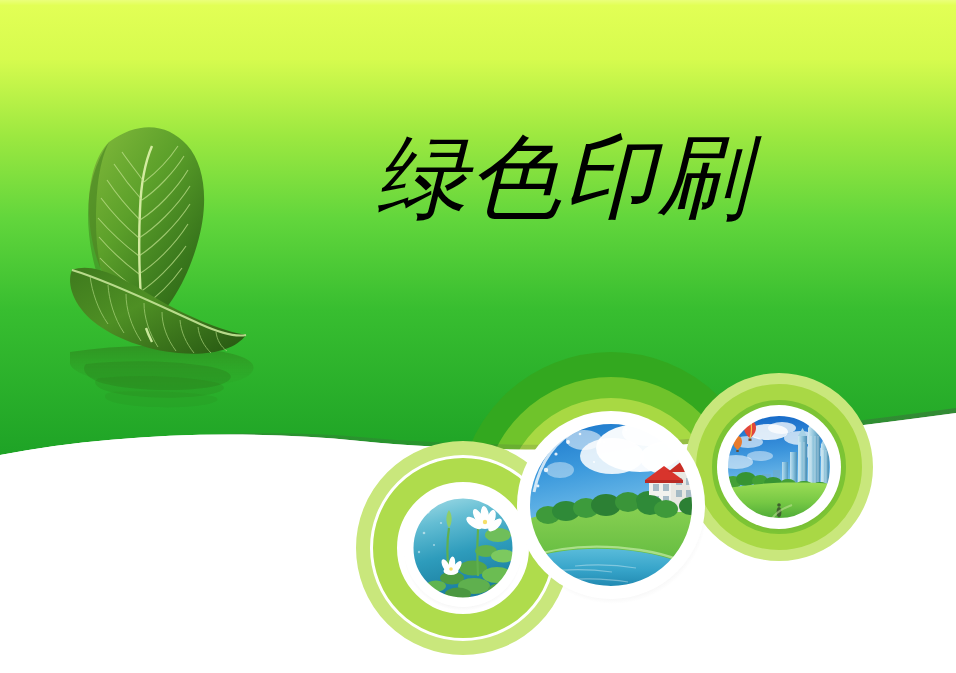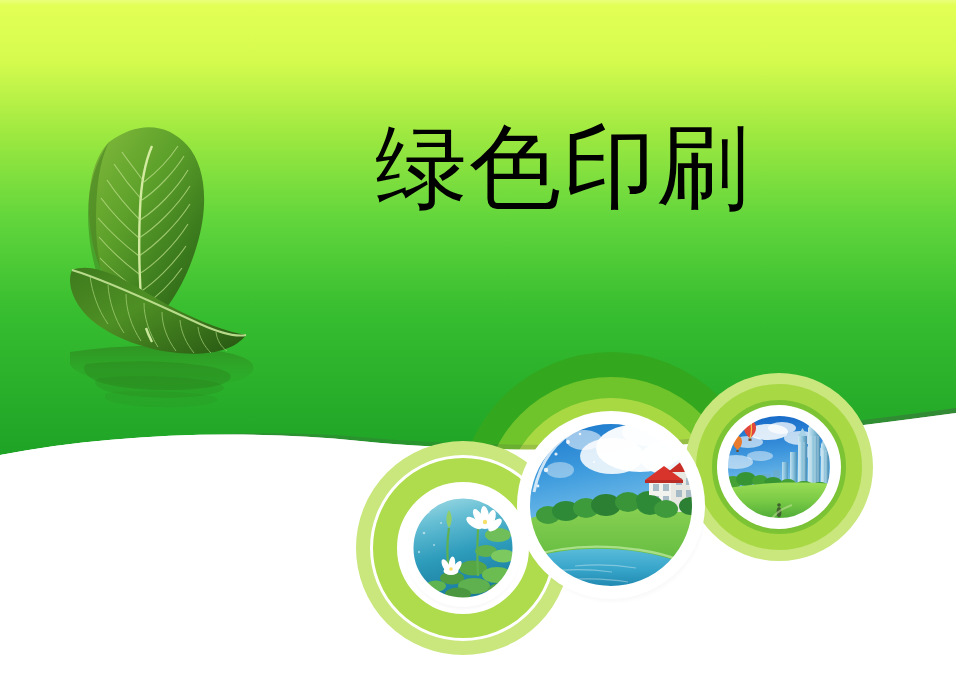--- a/index.html
+++ b/index.html
@@ -26,30 +26,31 @@
     left: 0; top: 0;
     width: 956px;
     height: 673px;
     display: block;
   }
 
   
   .title {
     position: absolute;
     left: 375px;
-    top: 116px;
+    top: 126px;
     width: 520px;
     font-family: "DejaVu Sans", "Liberation Sans", sans-serif;
     font-size: 92px;
     line-height: 1.12;
     font-weight: 400;
     color: #000000;
     letter-spacing: 2px;
     white-space: nowrap;
     text-align: left;
+    font-style: italic;
   }
 </style>
 </head>
 <body>
 
 <div id="slide">
 
   <svg class="bg-svg" viewBox="0 0 956 673" preserveAspectRatio="none">
     <defs>
 

